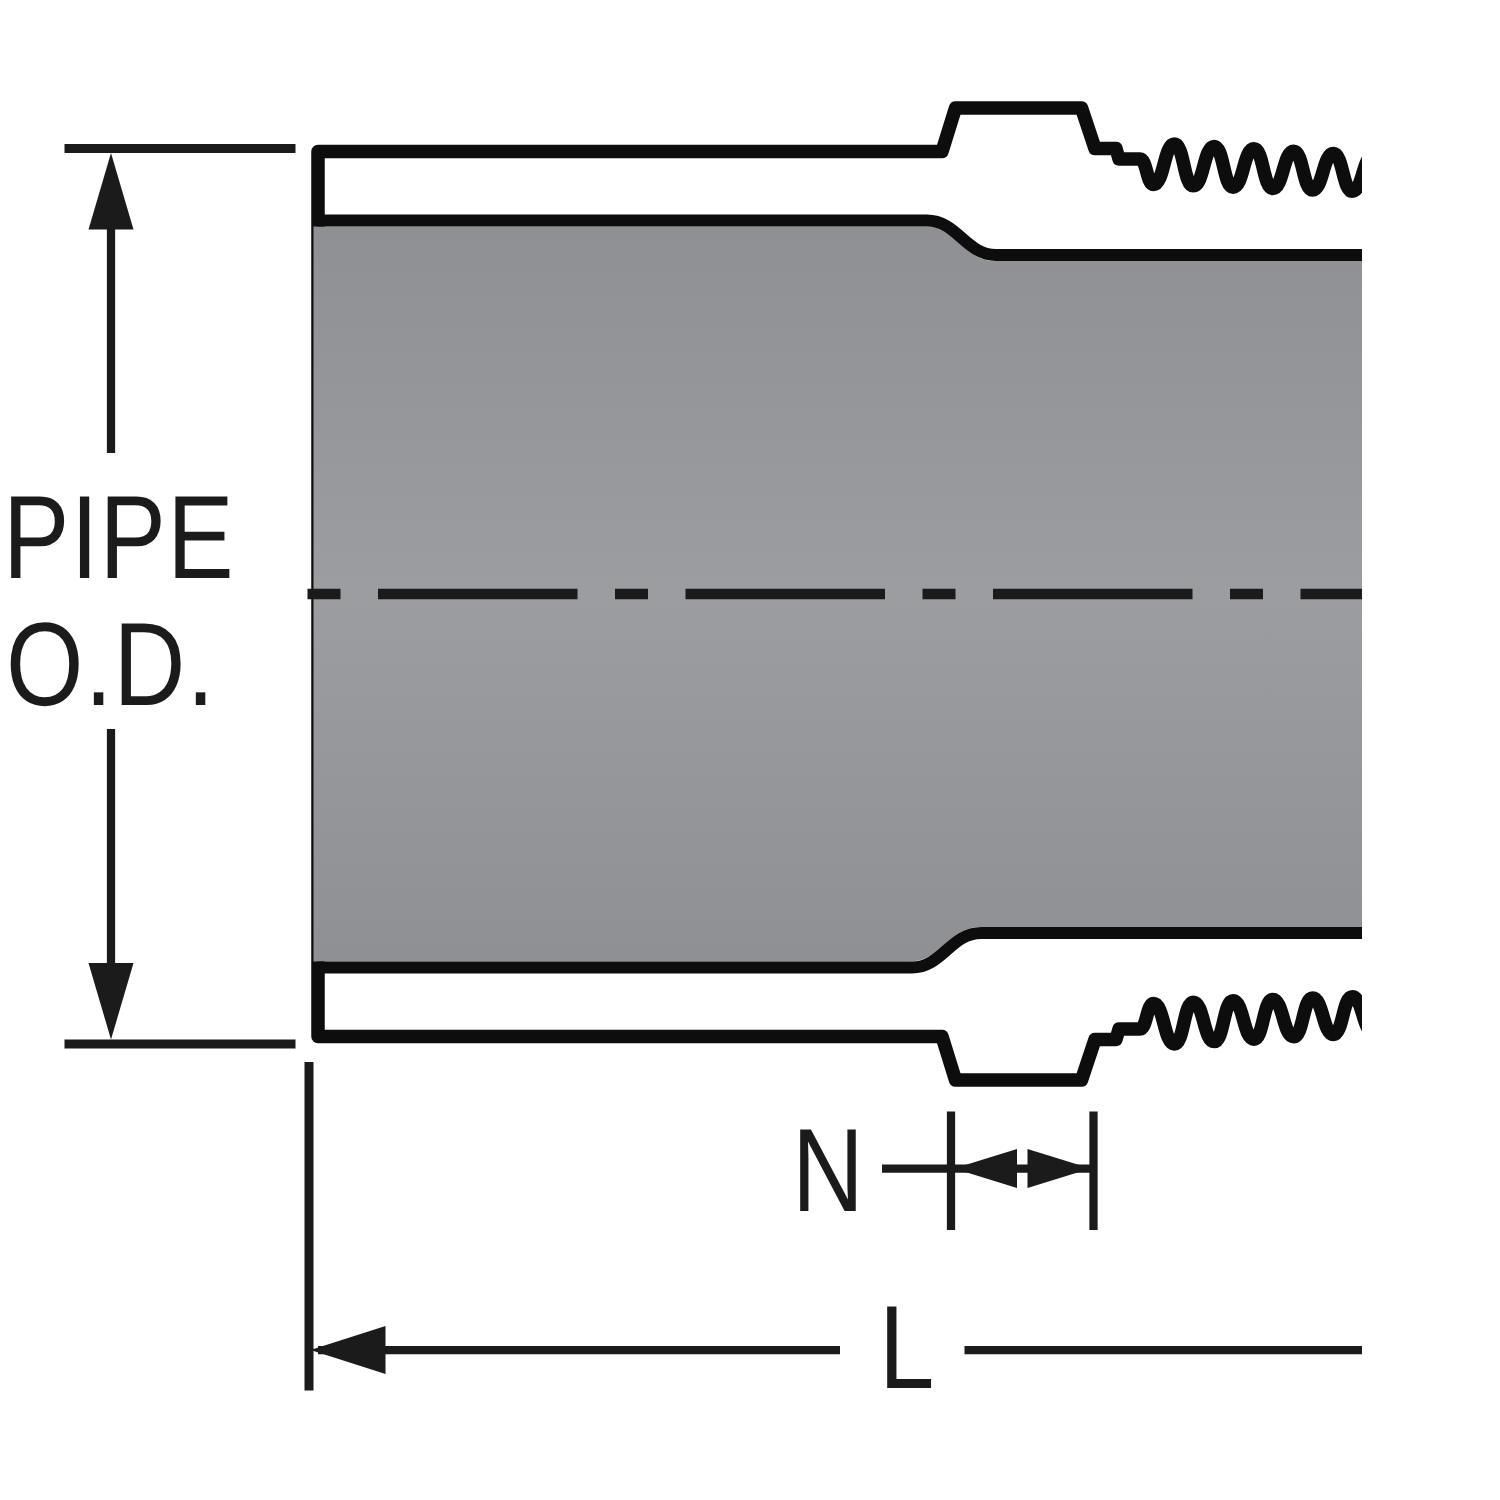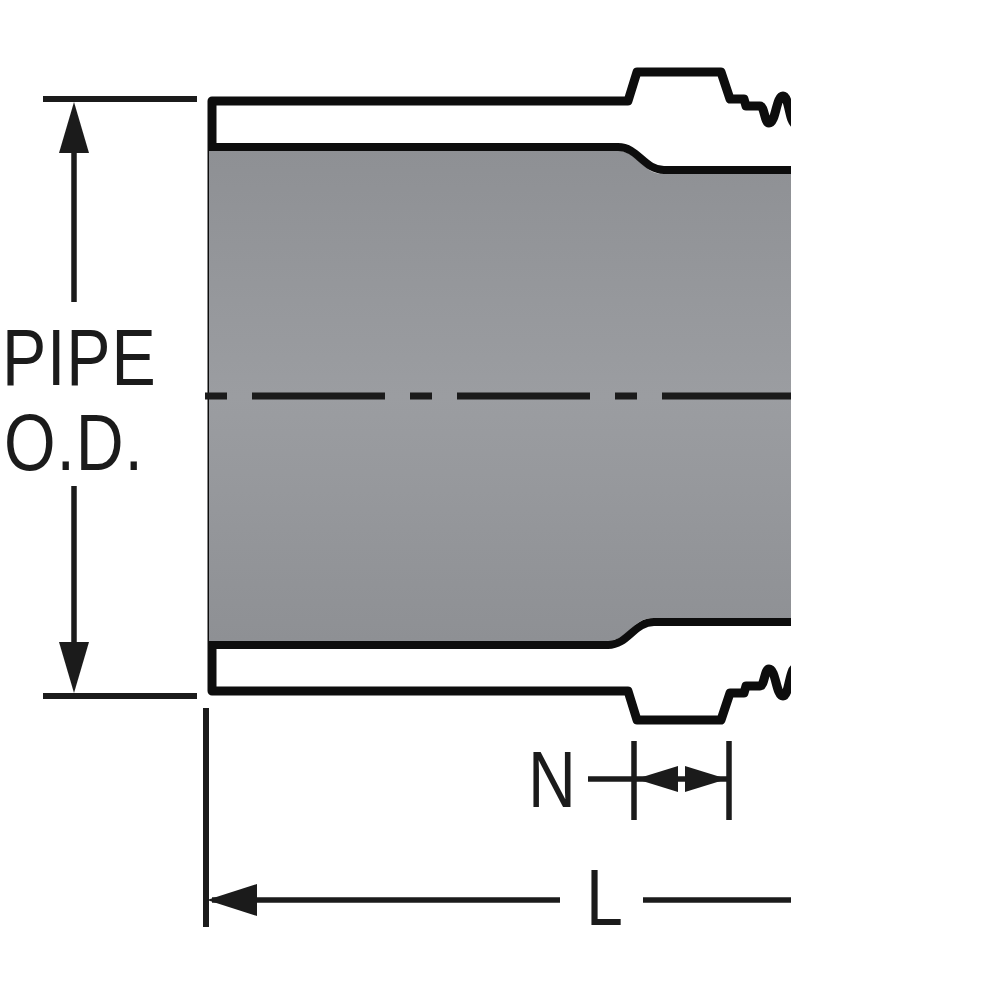--- a/index.html
+++ b/index.html
@@ -1,18 +1,18 @@
 <!DOCTYPE html>
 <html><head>
 <meta charset="utf-8">
 <style>
   html,body{margin:0;padding:0;background:#ffffff;}
   .canvas{
     position:relative;
-    width:791px;height:1000px;
+    width:908px;height:1000px;
     background:#ffffff;
     font-family:"Liberation Sans", sans-serif;
     overflow:hidden;
   }
   svg{display:block;}
   .dim-label{
     font-family:"Liberation Sans", sans-serif;
     font-size:79px;
     fill:#1b1b1b;
     letter-spacing:1px;

